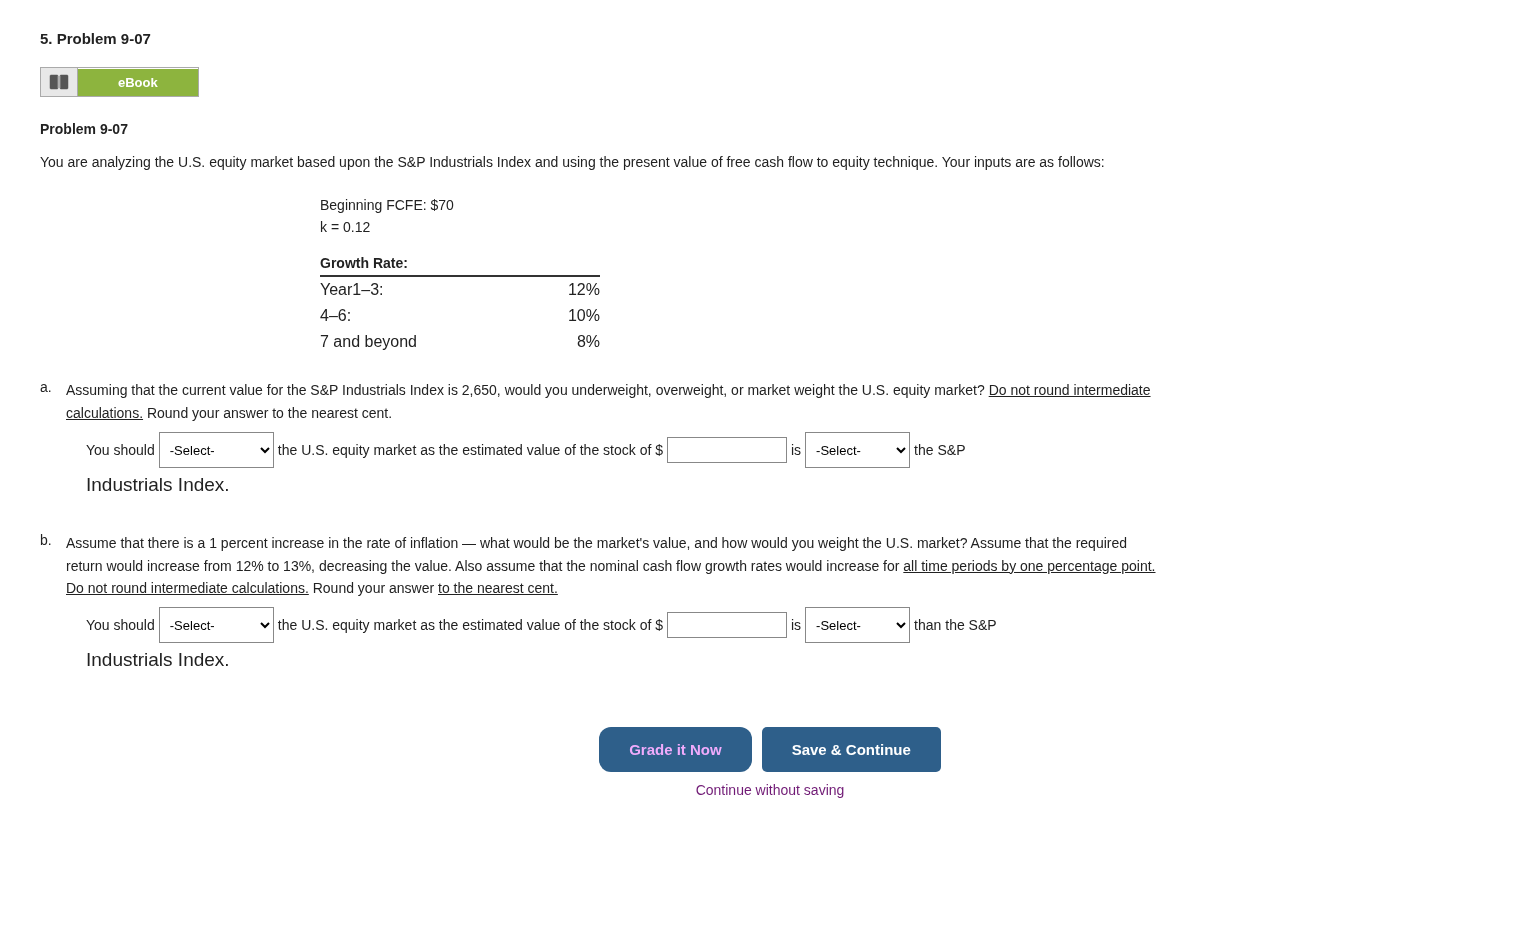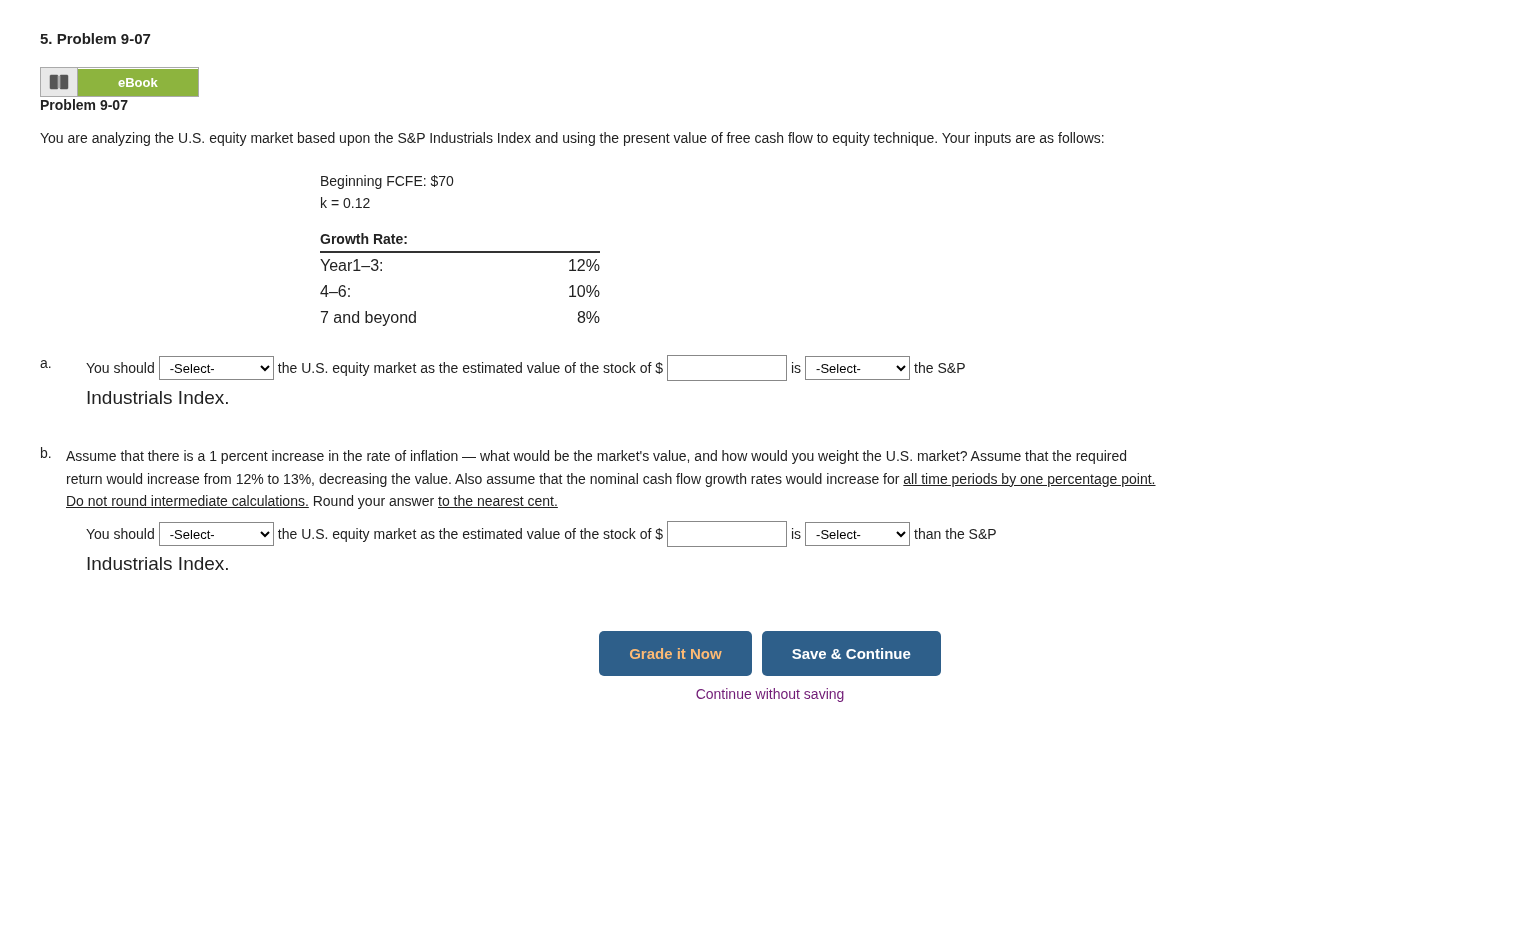--- a/index.html
+++ b/index.html
@@ -11,21 +11,21 @@
       padding: 30px 40px;
     }
 
     .problem-title {
       font-weight: bold;
       font-size: 15px;
       margin-bottom: 20px;
     }
 
     .ebook-btn-container {
-      margin-bottom: 0;
+      margin-bottom: 24px;
     }
 
     .ebook-btn {
       display: inline-flex;
       align-items: center;
       border: 1px solid #aaa;
       background: #fff;
       padding: 0;
       cursor: pointer;
     }
@@ -117,21 +117,21 @@
       margin-bottom: 6px;
       font-size: 14px;
       margin-left: 20px;
     }
 
     .answer-row select {
       border: 1px solid #888;
       padding: 3px 6px;
       font-size: 13px;
       background: #fff;
-      height: 24px;
+      height: 36px;
     }
 
     .answer-row input[type="text"] {
       border: 1px solid #888;
       padding: 3px 6px;
       font-size: 13px;
       height: 26px;
       width: 120px;
     }
 
@@ -144,27 +144,27 @@
     .buttons-row {
       display: flex;
       justify-content: center;
       gap: 10px;
       margin-top: 40px;
       margin-bottom: 10px;
     }
 
     .btn-grade {
       background: #2e5f8a;
-      color: #fdba74;
+      color: #f0abfc;
       border: none;
       padding: 14px 30px;
       font-size: 15px;
       font-weight: bold;
       cursor: pointer;
-      border-radius: 5px;
+      border-radius: 12px;
     }
 
     .btn-save {
       background: #2e5f8a;
       color: #fff;
       border: none;
       padding: 14px 30px;
       font-size: 15px;
       font-weight: bold;
       cursor: pointer;
@@ -248,20 +248,23 @@
           <td style="text-align: right;">8%</td>
         </tr>
       </tbody>
   </table>
 </div>
 
 <div class="part-section">
   <div class="part-item">
     <span class="part-item-letter">a.</span>
     <div class="part-item-content">
+      <div class="part-text">
+        Assuming that the current value for the S&amp;P Industrials Index is 2,650, would you underweight, overweight, or market weight the U.S. equity market? <span class="underline">Do not round intermediate calculations.</span> Round your answer to the nearest cent.
+      </div>
       <div class="answer-row">
         <span>You should</span>
         <select id="partA-select1">
           <option>-Select-</option>
           <option>underweight</option>
           <option>overweight</option>
           <option>market weight</option>
         </select>
         <span>the U.S. equity market as the estimated value of the stock of $</span>
         <input type="text" id="partA-input" value="" style="">

